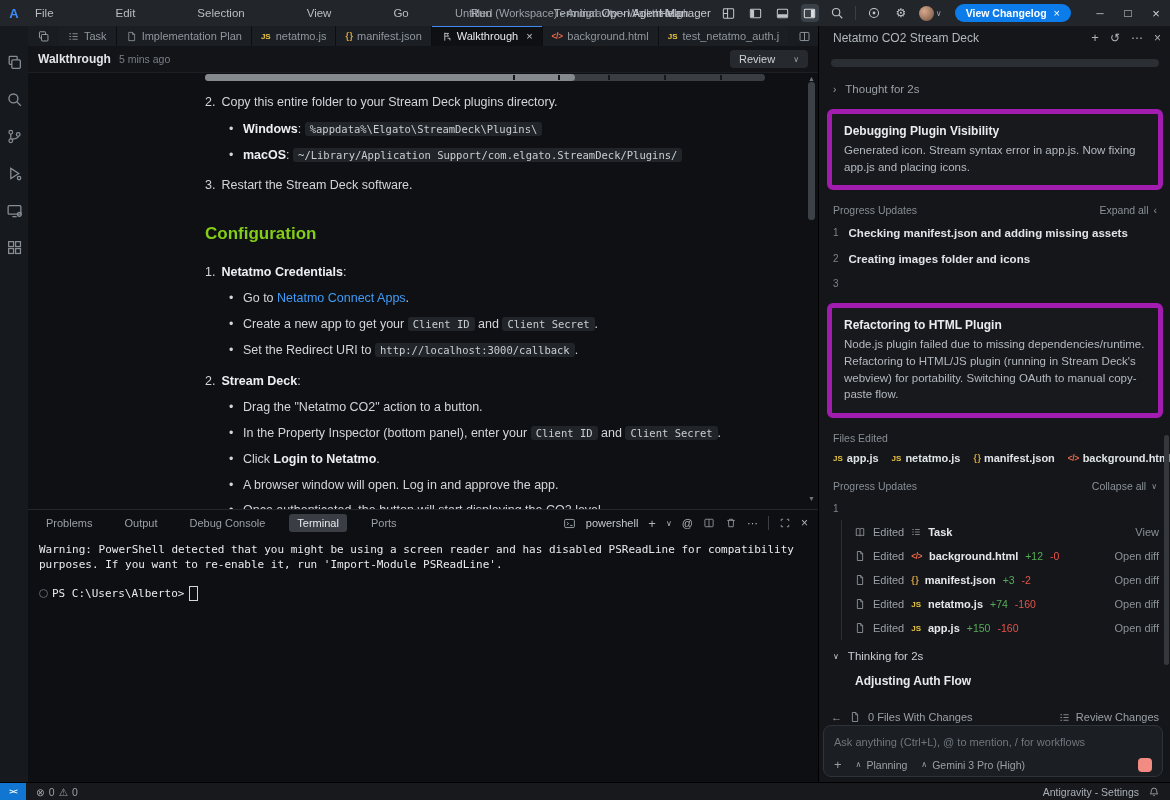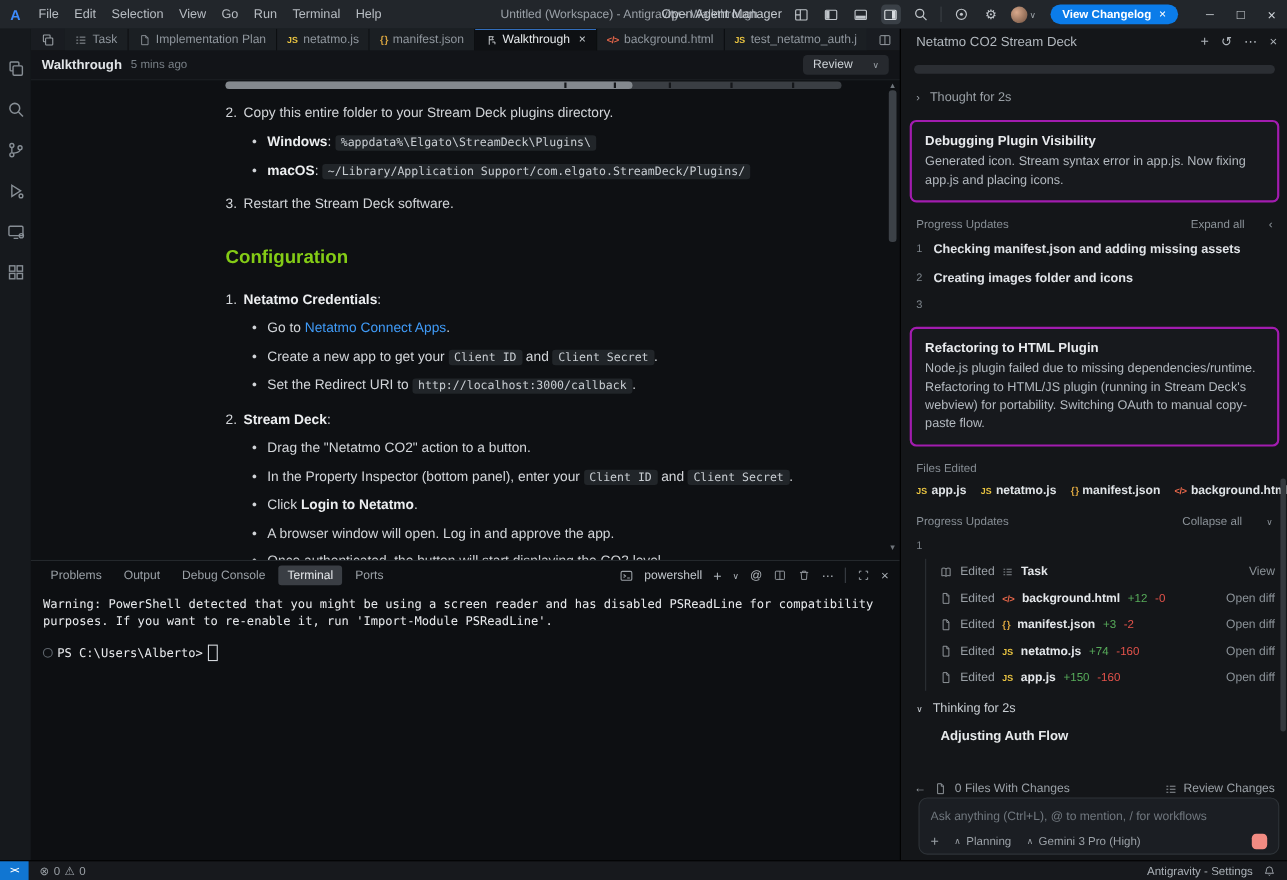--- a/index.html
+++ b/index.html
@@ -3,21 +3,21 @@
 <meta charset="utf-8">
 <style>
   html,body{margin:0;padding:0;background:#000;}
   .screen{position:relative;width:1170px;height:800px;background:#0e1013;overflow:hidden;
           font-family:"Liberation Sans",sans-serif;color:#c9ced3;-webkit-font-smoothing:antialiased;}
   svg{display:block;}
   .ic{color:#9aa0a6;}
   
   .titlebar{position:absolute;left:0;top:0;right:0;height:26px;background:#22262b;display:flex;align-items:center;z-index:30;}
   .logo{width:28px;text-align:center;color:#3d8bfd;font-weight:700;font-size:13px;flex:none;}
-  .menus{display:flex;align-items:flex-end;}
+  .menus{display:flex;align-items:flex-end;gap:48px;}
   .menu-item{padding:3px 7px;font-size:11.5px;color:#b8bdc3;border-radius:4px;cursor:default;}
   .tb-title{position:absolute;left:455px;width:260px;font-size:11px;color:#9ba1a8;top:7px;pointer-events:none;}
   .tb-right{position:absolute;right:0;top:0;height:26px;display:flex;align-items:center;gap:9px;padding-right:0;}
   .tb-text-btn{font-size:11.5px;color:#c6cbd1;}
   .tb-iconbtn{display:flex;align-items:center;justify-content:center;width:18px;height:18px;border-radius:4px;}
   .tb-iconbtn.active{background:#3a4047;}
   .tb-sep{width:1px;height:14px;background:#3a3f45;}
   .avatar-wrap{display:flex;align-items:center;gap:2px;}
   .avatar{width:15px;height:15px;border-radius:50%;background:radial-gradient(circle at 35% 35%,#d9a98c,#6d4f3e);}
   .chev-small{font-size:8px;color:#9aa0a6;}
@@ -64,64 +64,64 @@
   .doc b{color:#eceef0;font-weight:700;}
   .code{font-family:"DejaVu Sans Mono","Liberation Mono",monospace;font-size:10.5px;background:#212529;
         color:#c9ced3;padding:1px 5px;border-radius:3px;white-space:nowrap;}
   .doc-h{font-size:17px;font-weight:700;color:#84cc16;margin:26px 0 16px;}
   .link{color:#409bf7;}
   .doc-scroll-up{position:absolute;right:3px;top:2px;font-size:7px;color:#6f757b;}
   .doc-scroll-dn{position:absolute;right:3px;bottom:6px;font-size:7px;color:#6f757b;}
   .doc-thumb{position:absolute;right:3px;top:10px;width:7px;height:138px;background:#3c4147;border-radius:3px;}
   
   .terminal{position:absolute;left:0;right:0;bottom:0;height:273px;background:#0d0f12;border-top:1px solid #24282c;}
-  .term-tabs{display:flex;align-items:center;height:26px;padding:0 10px;gap:4px;}
+  .term-tabs{display:flex;align-items:center;height:26px;padding:0 10px;gap:16px;}
   .term-tab{font-size:11px;color:#9aa0a6;padding:3px 8px;border-radius:3px;}
   .term-tab.active{background:#3a3e44;color:#e6e9ec;}
   .term-actions{margin-left:auto;display:flex;align-items:center;gap:10px;color:#aeb4ba;font-size:11px;}
   .shell-label{font-size:11px;color:#c3c8cd;}
   .term-body{position:relative;padding:6px 14px 0 11px;font-family:"DejaVu Sans Mono","Liberation Mono",monospace;
              font-size:11px;line-height:15px;color:#e8eaed;word-break:break-all;}
   .prompt-line{position:relative;margin-top:14px;display:flex;align-items:center;}
   .prompt-deco{position:absolute;left:-7px;top:3px;width:7px;height:7px;border:1px solid #5d646b;border-radius:50%;}
   .cursor{display:inline-block;width:7px;height:13px;border:1px solid #d4d8dc;margin-left:5px;}
   
   .agent{position:absolute;left:818px;top:26px;width:352px;bottom:17px;background:#141619;border-left:1px solid #000;}
   .agent-header{display:flex;align-items:center;height:23px;padding:0 10px 0 14px;}
   .agent-title{font-size:12px;color:#b2b8be;}
   .agent-h-icons{margin-left:auto;display:flex;align-items:center;gap:11px;color:#aeb4ba;font-size:12px;}
   .agent-body{position:absolute;left:0;right:0;top:23px;bottom:77px;overflow:hidden;}
   .pillbar{height:8px;background:#2b2e33;border-radius:4px;margin:10px 12px 16px;}
   .thought-row{display:flex;align-items:center;gap:9px;padding:0 14px;color:#9aa0a6;font-size:11.5px;margin-bottom:14px;}
-  .card{background:#17191d;border:2px solid #a21caf;border-radius:6px;margin:0 8px 12px;padding:10px 12px;}
+  .card{background:#17191d;border:5px solid #a21caf;border-radius:6px;margin:0 8px 12px;padding:10px 12px;}
   .card-title{font-size:12px;font-weight:700;color:#e9ebee;margin-bottom:4px;}
   .card-body{font-size:11.5px;color:#b4bac0;line-height:1.45;}
   .section-row{display:flex;align-items:center;padding:2px 14px;margin:4px 0 8px;}
   .section-label{font-size:10.5px;color:#878e95;}
-  .section-action{margin-left:auto;display:flex;align-items:center;gap:22px;font-size:10.5px;color:#8b9298;}
+  .section-action{margin-left:auto;display:flex;align-items:center;gap:5px;font-size:10.5px;color:#8b9298;}
   .p-item{display:flex;gap:10px;padding:0 14px;margin-bottom:10px;}
   .p-num{font-size:10px;color:#7d848b;flex:none;margin-top:1px;}
   .p-text{font-size:11.5px;font-weight:600;color:#e0e3e7;line-height:1.35;}
   .files-row{display:flex;align-items:center;gap:13px;padding:0 14px;margin:6px 0 14px;flex-wrap:nowrap;white-space:nowrap;}
   .fchip{display:flex;align-items:center;gap:4px;font-size:11px;font-weight:600;color:#dfe3e6;}
   .edits{margin:2px 0 10px 22px;border-left:1px solid #2c3035;padding-left:0;}
   .edit-row{display:flex;align-items:center;gap:7px;padding:0 12px 0 12px;height:24px;font-size:11px;}
   .edit-kind{color:#9aa0a6;}
   .edit-file{font-weight:700;color:#e4e7ea;}
   .plus{color:#57ab5a;font-size:10.5px;}
   .minus{color:#e5534b;font-size:10.5px;}
   .edit-action{margin-left:auto;color:#8b9298;font-size:11px;}
   .think-toggle{display:flex;align-items:center;gap:9px;padding:0 14px;font-size:11.5px;color:#c9ced3;margin:10px 0 12px;}
   .think-title{padding:0 14px 0 36px;font-size:12px;font-weight:700;color:#e7eaec;margin-bottom:10px;}
   .think-para{margin:0 26px 0 36px;font-size:11.5px;color:#a9b0b6;line-height:1.6;}
   .agent-scroll{position:absolute;right:2px;top:409px;width:5px;height:230px;background:#34383d;border-radius:3px;}
   .agent-footer{position:absolute;left:0;right:0;bottom:0;height:77px;}
   .fc-row{display:flex;align-items:center;gap:7px;padding:0 12px;height:22px;font-size:11px;color:#9aa0a6;}
   .fc-right{margin-left:auto;display:flex;align-items:center;gap:6px;}
-  .ask-box{position:absolute;left:16px;right:8px;bottom:6px;height:44px;background:#1b1e23;border:1px solid #2e3338;
+  .ask-box{position:absolute;left:4px;right:8px;bottom:6px;height:44px;background:#1b1e23;border:1px solid #2e3338;
            border-radius:8px;padding:6px 10px 0;}
   .ask-input{width:100%;background:transparent;border:none;outline:none;font-family:"Liberation Sans",sans-serif;
              font-size:11px;color:#d0d4d8;padding:0;}
   .ask-input::placeholder{color:#70777e;}
   .ask-row{display:flex;align-items:center;gap:14px;margin-top:7px;font-size:10.5px;color:#9aa0a6;}
   .ask-chip{display:flex;align-items:center;gap:5px;}
   .stop-btn{margin-left:auto;width:14px;height:14px;background:#f28b82;border-radius:4px;}
   
   .statusbar{position:absolute;left:0;right:0;bottom:0;height:17px;background:#17191d;border-top:1px solid #000;
              display:flex;align-items:center;font-size:10.5px;color:#9aa0a6;z-index:30;}

